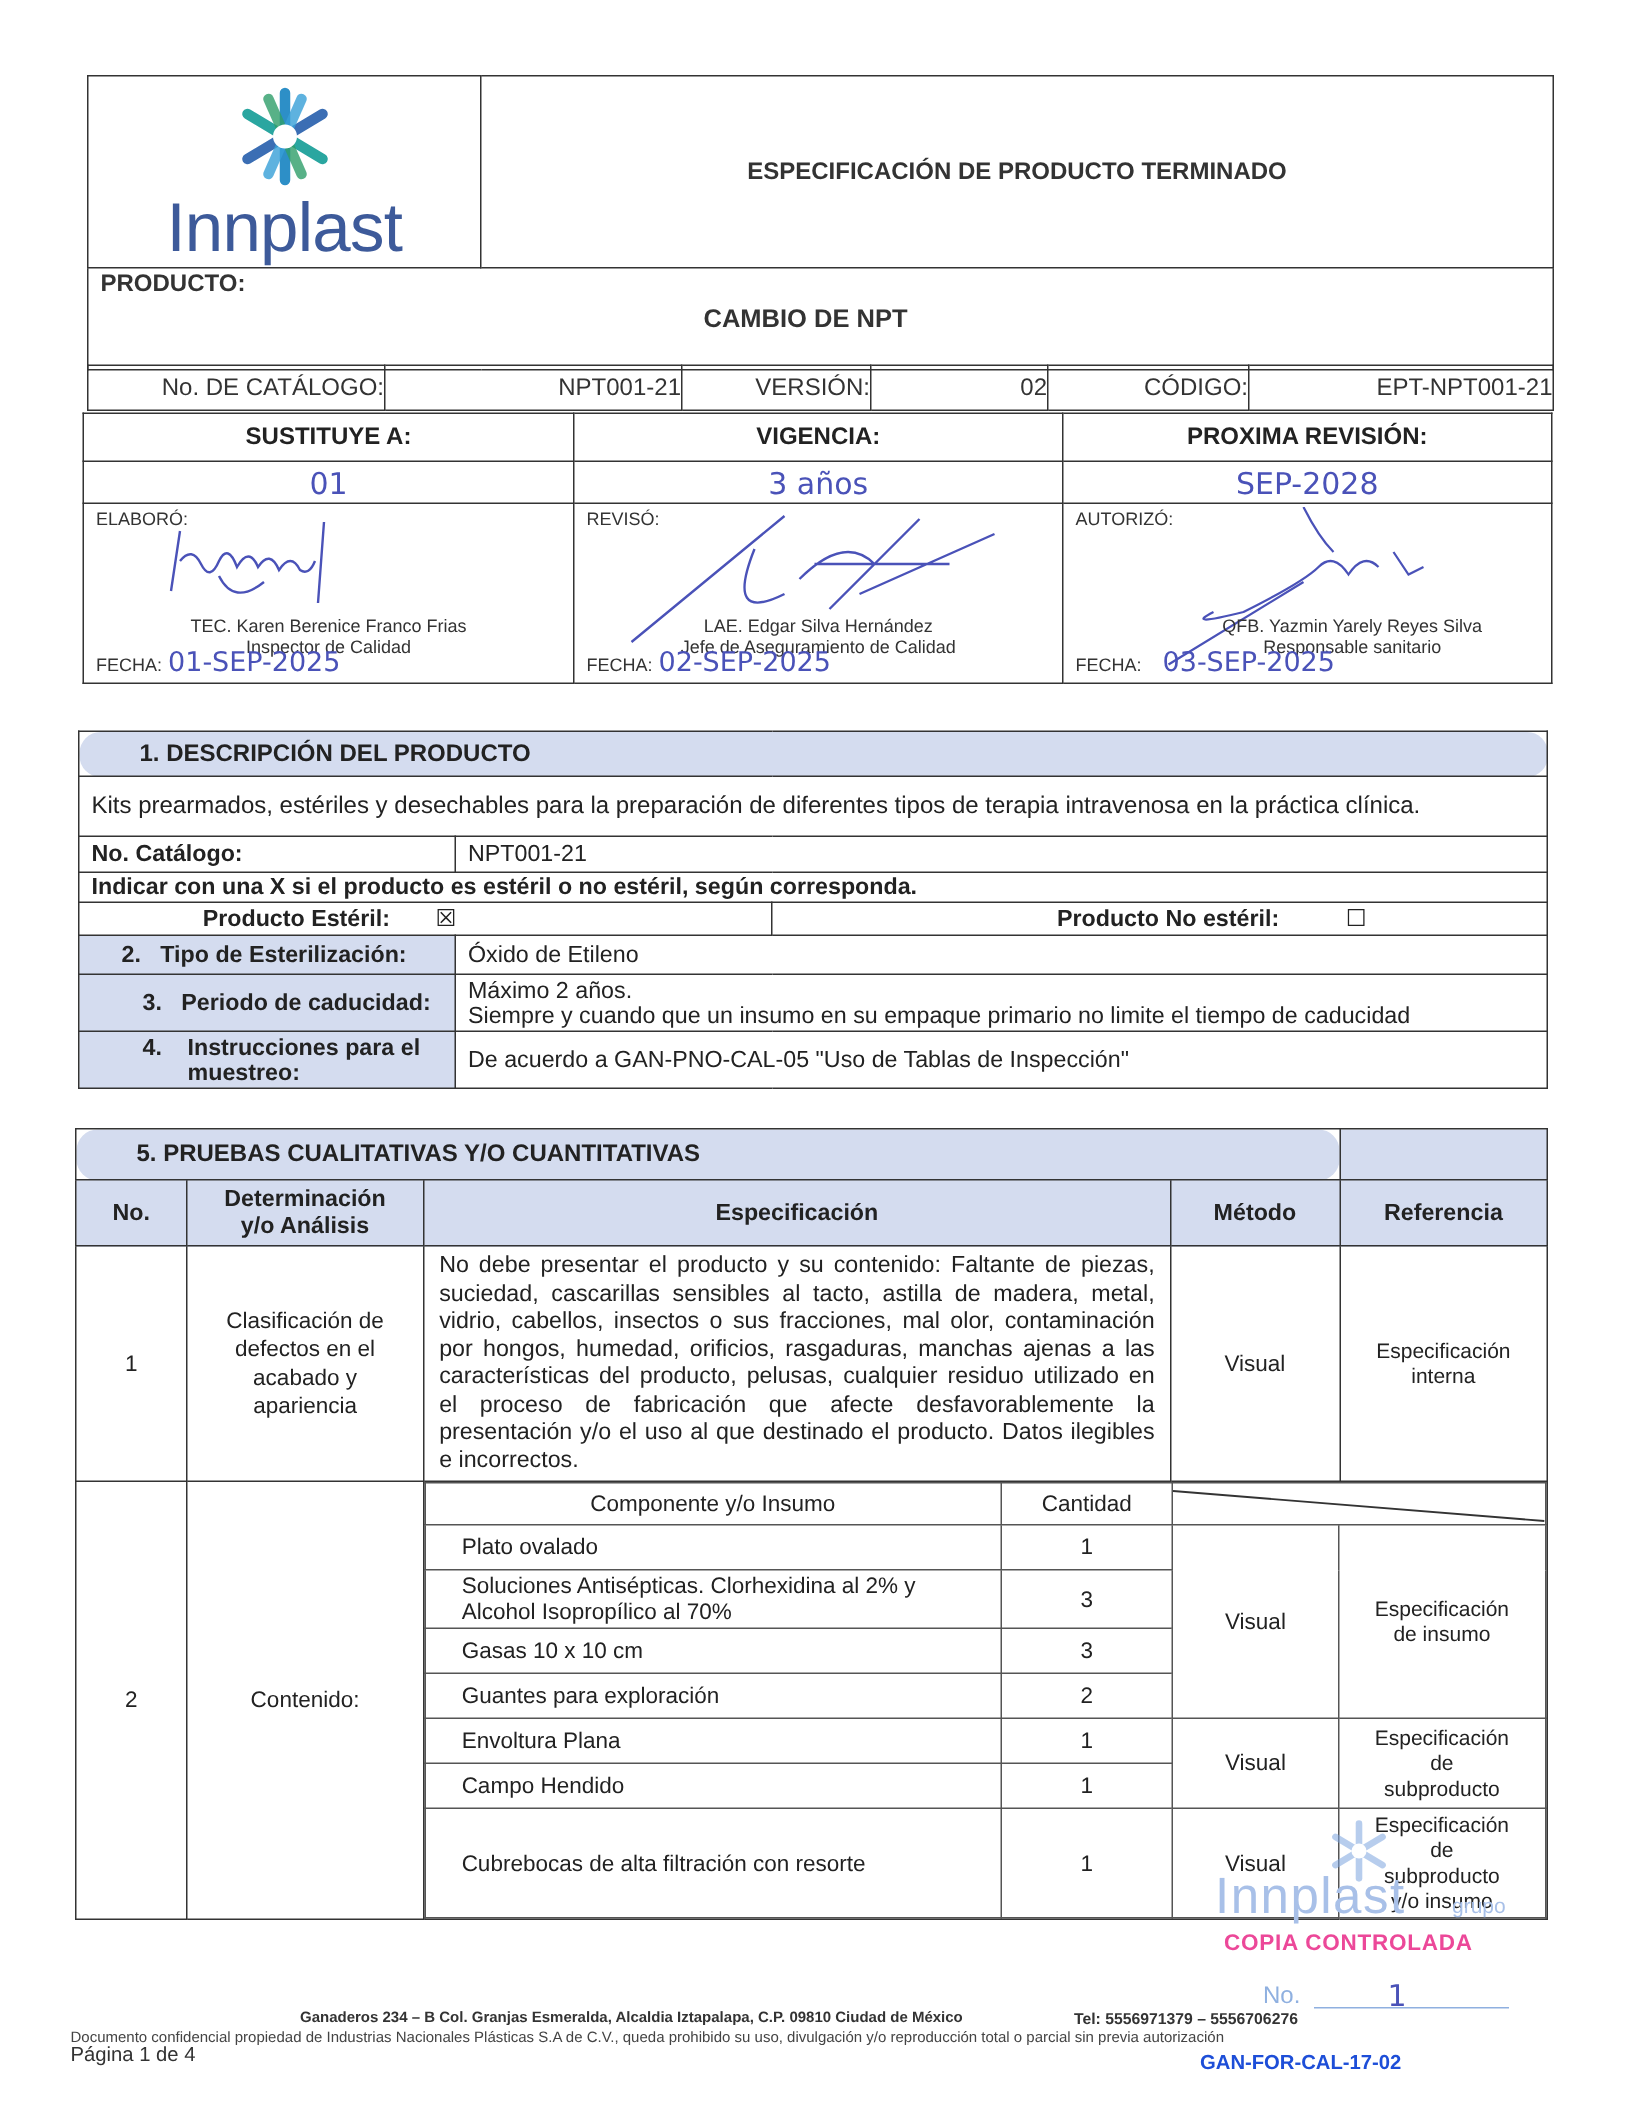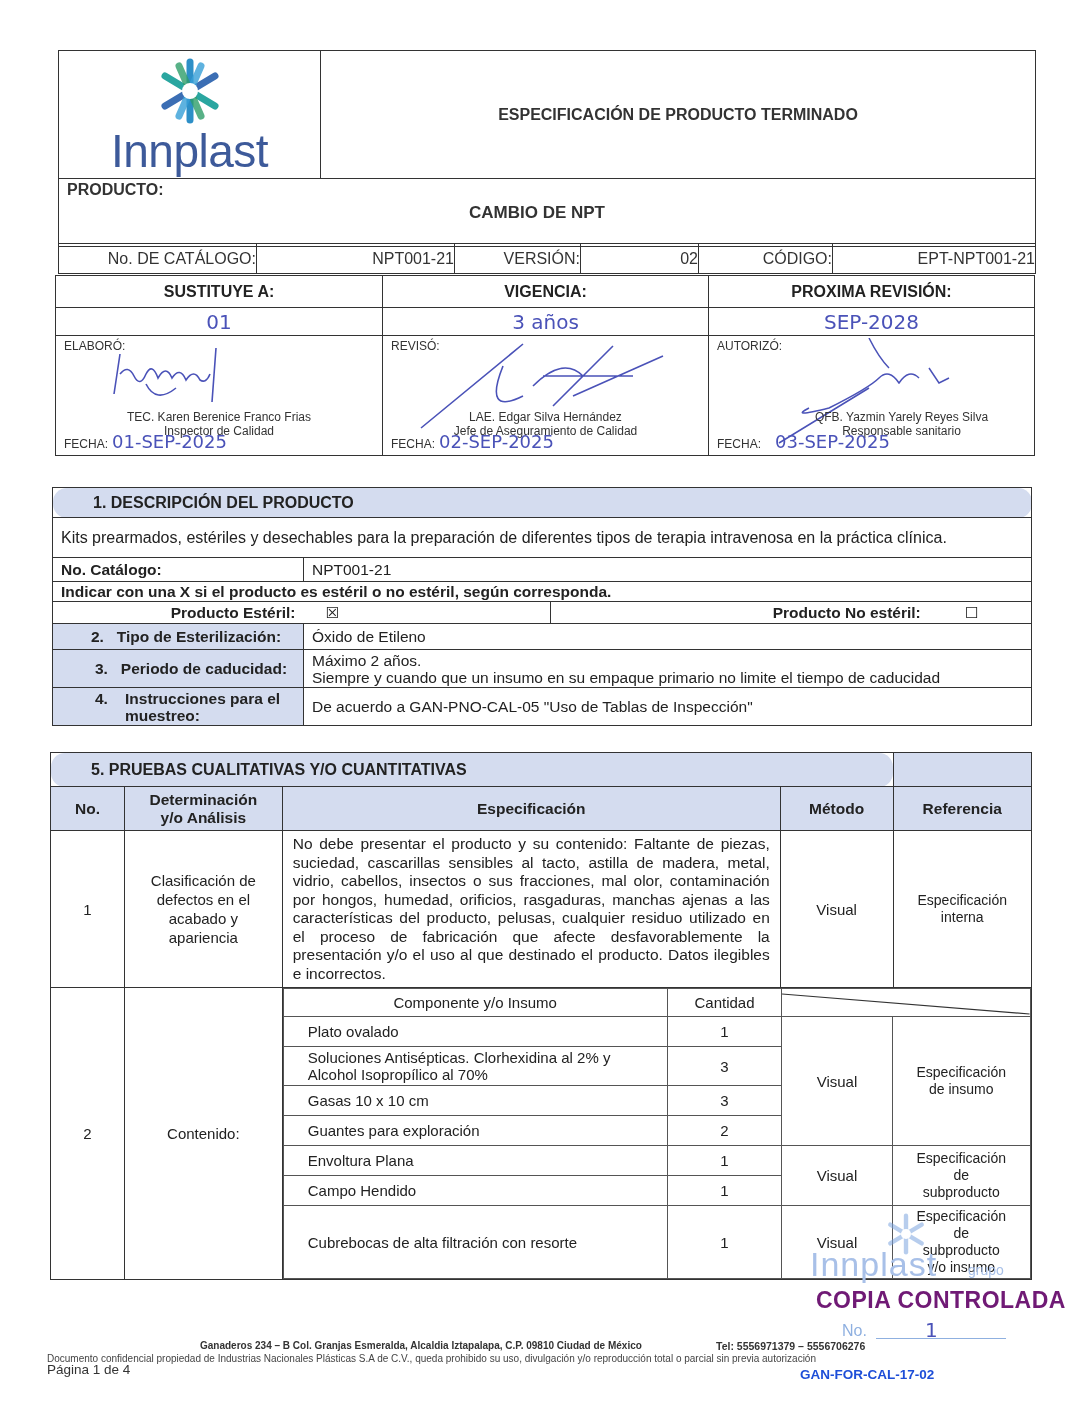--- a/index.html
+++ b/index.html
@@ -52,21 +52,21 @@
   
   #footer1 { left: 200px; top: 1340px; font-size: 10px; font-weight: bold; color: #333; }
   #footer1b { left: 716px; top: 1340px; font-size: 10.5px; font-weight: bold; color: #333; }
   #footer2 { left: 47px; top: 1353px; font-size: 10px; color: #444; }
   #footer3 { left: 47px; top: 1362px; font-size: 13.5px; color: #333; }
   #formcode { left: 800px; top: 1367px; font-size: 13.5px; font-weight: bold; color: #1d4ed8; }
 
   
   #stamp-brand { left: 810px; top: 1245px; font-size: 34px; color: #a8c0e8; letter-spacing: 1px; }
   #stamp-sub { left: 968px; top: 1262px; font-size: 14px; color: #a8c0e8; }
-  #stamp-copy { left: 816px; top: 1287px; font-size: 23px; color: #701a75; font-weight: bold; letter-spacing: 0.5px; }
+  #stamp-copy { left: 816px; top: 1287px; font-size: 15px; color: #ec4899; font-weight: bold; letter-spacing: 0.5px; }
   #stamp-no { left: 842px; top: 1322px; font-size: 16px; color: #8fb0e0; }
   #stamp-line { left: 876px; top: 1338px; width: 130px; border-bottom: 1.5px solid #8fb0e0; }
   #stamp-num { left: 925px; top: 1318px; font-size: 20px; }
 </style>
 </head>
 <body>
 
 <table id="hdr" class="abs">
   <tbody>
       <tr>
@@ -164,27 +164,27 @@
     <td colspan="3">NPT001-21</td>
   </tr>
   <tr>
         <td colspan="4" class="b" style="height:20px;line-height:16px">Indicar con una X si el producto es estéril o no estéril, según corresponda.</td>
       </tr>
   <tr>
     <td colspan="2" class="b" style="height:22px;text-align:right;padding-right:210px;">
       <span>Producto Estéril:</span>
       <span style="margin-left:26px;font-weight:normal;font-family:'DejaVu Sans',sans-serif">☒</span>
     </td>
-    <td colspan="2" class="b" style="text-align:right;padding-right:52px;">
+    <td colspan="2" class="b" style="text-align:right;padding-right:120px;">
       <span>Producto No estéril:</span>
       <span style="margin-left:40px;font-weight:normal;font-family:'DejaVu Sans',sans-serif">☐</span>
     </td>
   </tr>
   <tr>
-    <td colspan="1" class="blue b" style="height:26px;padding-left:38px"><span>2.</span>&nbsp;&nbsp;&nbsp;<span>Tipo de Esterilización:</span></td>
+    <td colspan="1" class="blue b" style="height:26px;padding-left:28px"><span>2.</span>&nbsp;&nbsp;&nbsp;<span>Tipo de Esterilización:</span></td>
     <td colspan="3">Óxido de Etileno</td>
   </tr>
   <tr>
     <td class="blue b" style="height:38px;padding-left:42px"><span>3.</span>&nbsp;&nbsp;&nbsp;<span>Periodo de caducidad:</span></td>
     <td colspan="3" style="line-height:17px">
       <div>Máximo 2 años.</div>
       <div>Siempre y cuando que un insumo en su empaque primario no limite el tiempo de caducidad</div>
     </td>
   </tr>
   <tr>

